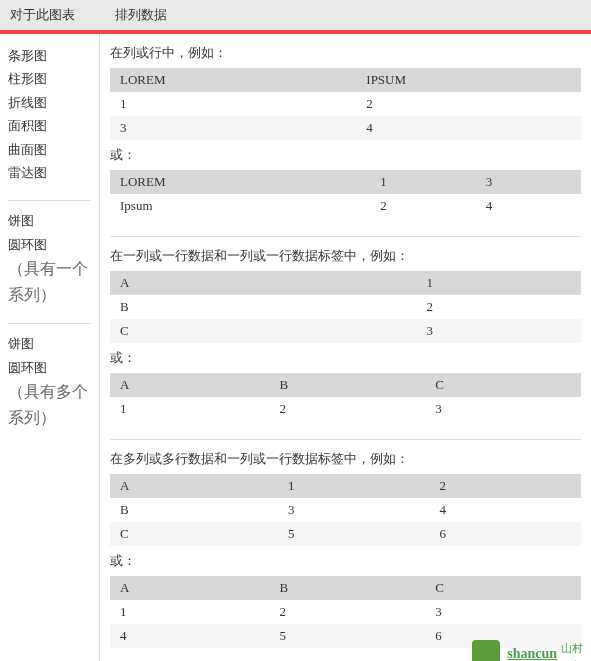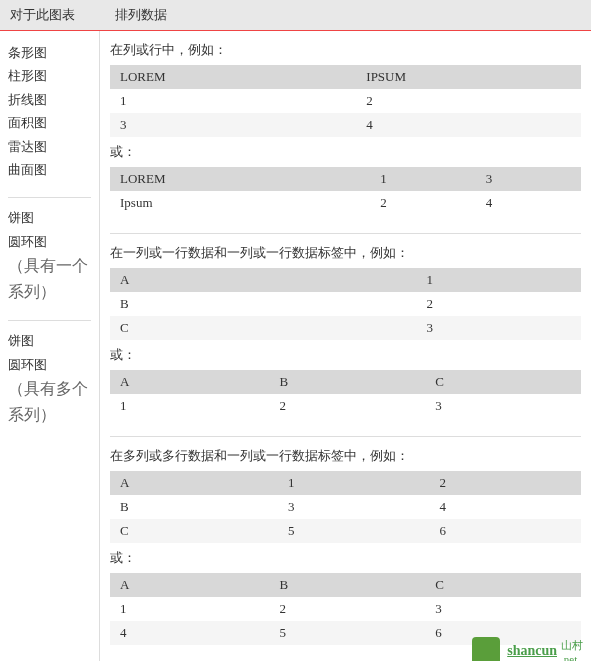--- a/index.html
+++ b/index.html
@@ -16,21 +16,21 @@
       min-height: 661px;
       position: relative;
       overflow: hidden;
     }
 
     .header-bar {
       background: #e8e8e8;
       padding: 6px 10px;
       display: flex;
       gap: 40px;
-      border-bottom: 1px solid #ef4444;
+      border-bottom: 4px solid #ef4444;
     }
 
     .header-bar span {
       font-size: 13px;
       color: #333;
     }
 
     .main-content {
       display: flex;
       flex-direction: row;
@@ -144,22 +144,22 @@
 
   <div class="main-content">
 
     <div class="left-col">
 
       <div class="chart-group">
         <div class="chart-item">条形图</div>
         <div class="chart-item">柱形图</div>
         <div class="chart-item">折线图</div>
         <div class="chart-item">面积图</div>
+        <div class="chart-item">曲面图</div>
         <div class="chart-item">雷达图</div>
-        <div class="chart-item">曲面图</div>
       </div>
 
       <hr class="left-divider">
 
       <div class="chart-group">
         <div class="chart-item">饼图</div>
         <div class="chart-item">圆环图</div>
         <div class="sub-text">（具有一个系列）</div>
       </div>
 

